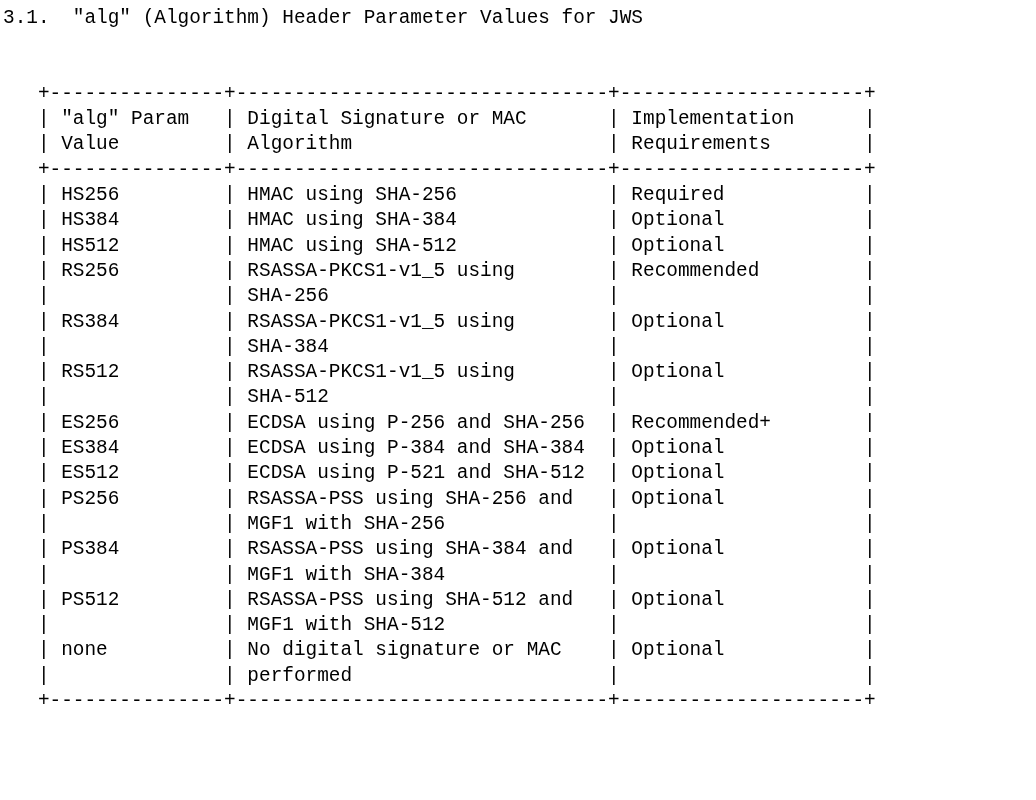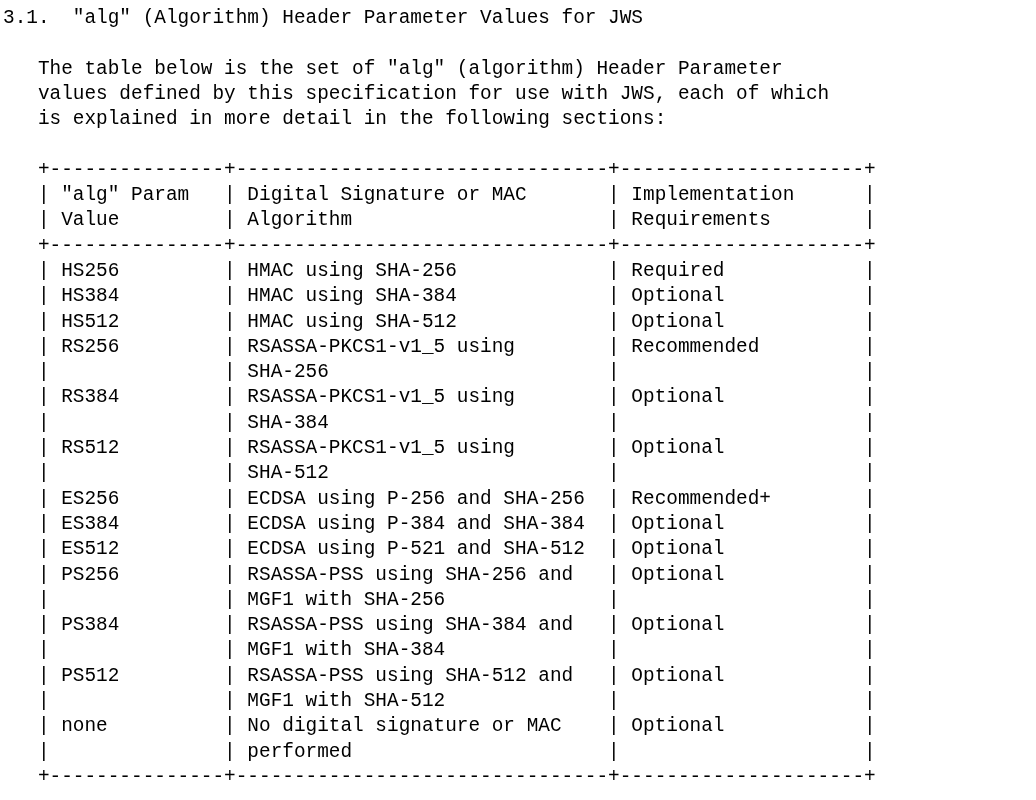--- a/index.html
+++ b/index.html
@@ -36,23 +36,21 @@
   }
   pre.rfc .heading {
     font-weight: normal;
   }
   .blk { display: block; }
 </style>
 </head>
 <body>
 
 <div id="doc">
-  <pre class="rfc"><span class="blk heading">3.1.  "alg" (Algorithm) Header Parameter Values for JWS</span><span class="blk"> </span><span class="blk">   The table below is the set of "alg" (algorithm) Header Parameter
-   values defined by this specification for use with JWS, each of which
-   is explained in more detail in the following sections:</span><span class="blk"> </span><span class="blk">   +---------------+--------------------------------+---------------------+
+  <pre class="rfc"><span class="blk heading">3.1.  "alg" (Algorithm) Header Parameter Values for JWS</span><span class="blk"> </span><span class="blk"> </span><span class="blk">   +---------------+--------------------------------+---------------------+
    | "alg" Param   | Digital Signature or MAC       | Implementation      |
    | Value         | Algorithm                      | Requirements        |
    +---------------+--------------------------------+---------------------+
    | HS256         | HMAC using SHA-256             | Required            |
    | HS384         | HMAC using SHA-384             | Optional            |
    | HS512         | HMAC using SHA-512             | Optional            |
    | RS256         | RSASSA-PKCS1-v1_5 using        | Recommended         |
    |               | SHA-256                        |                     |
    | RS384         | RSASSA-PKCS1-v1_5 using        | Optional            |
    |               | SHA-384                        |                     |

